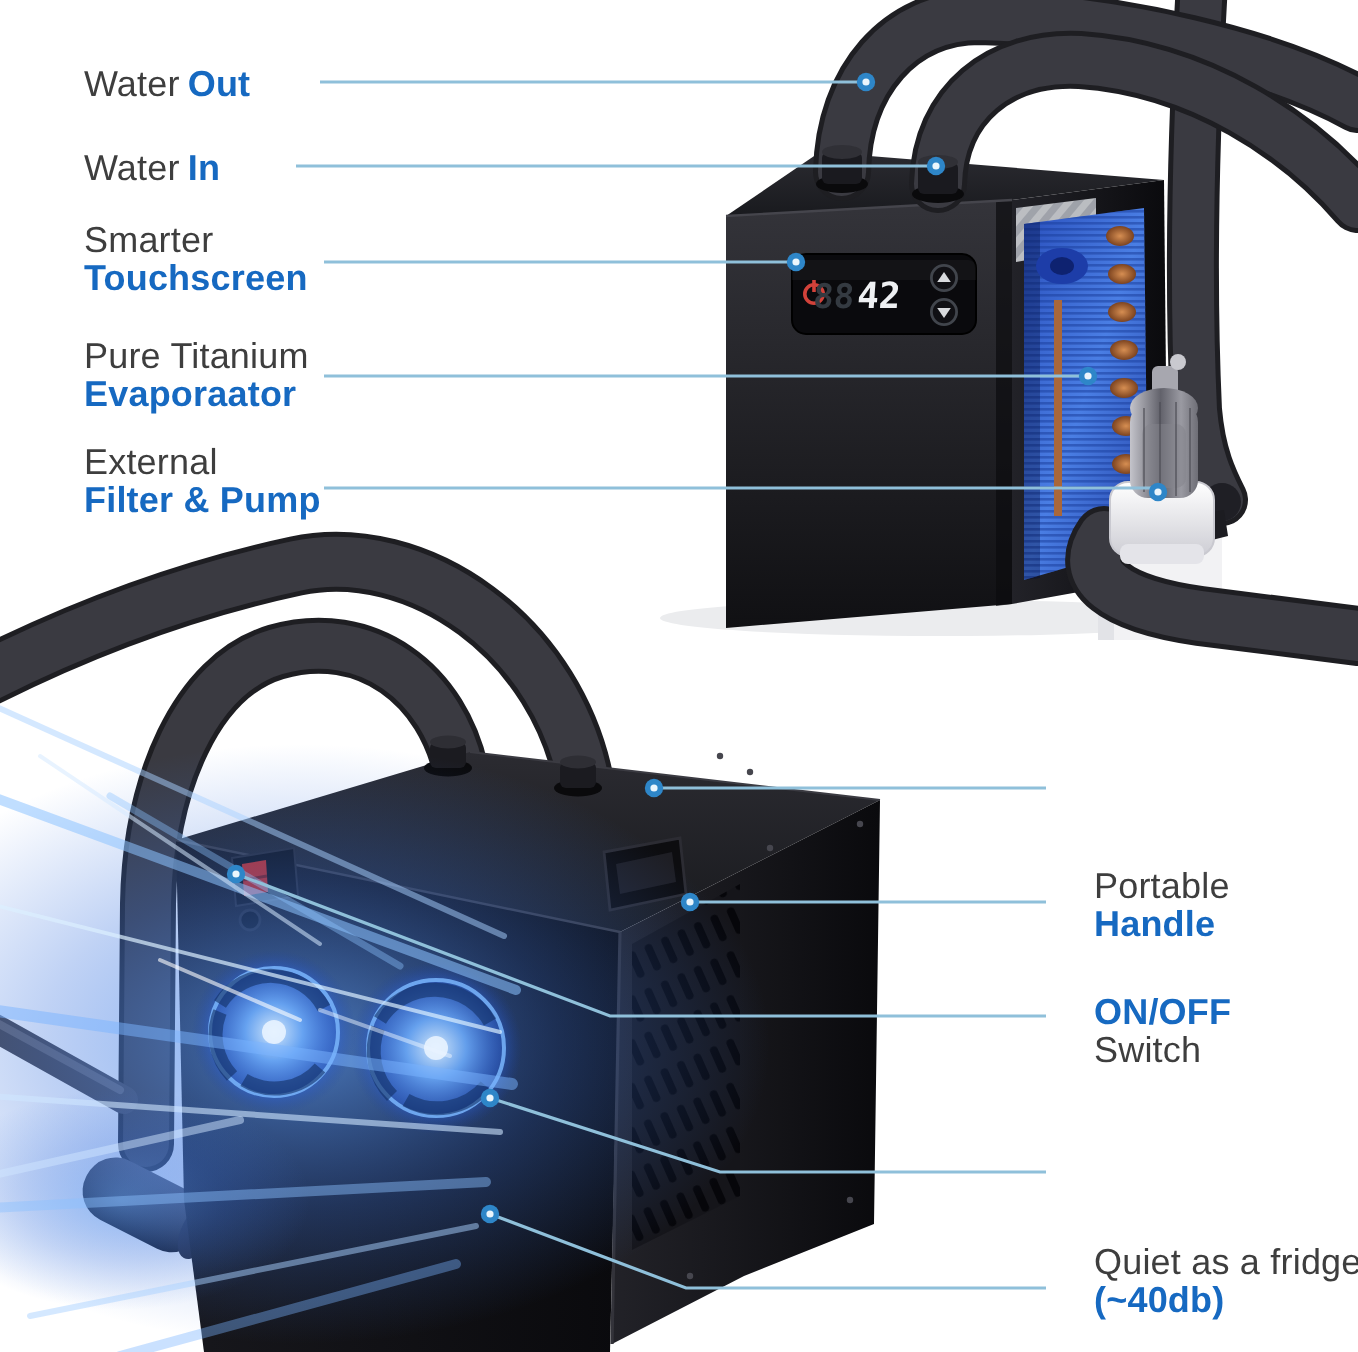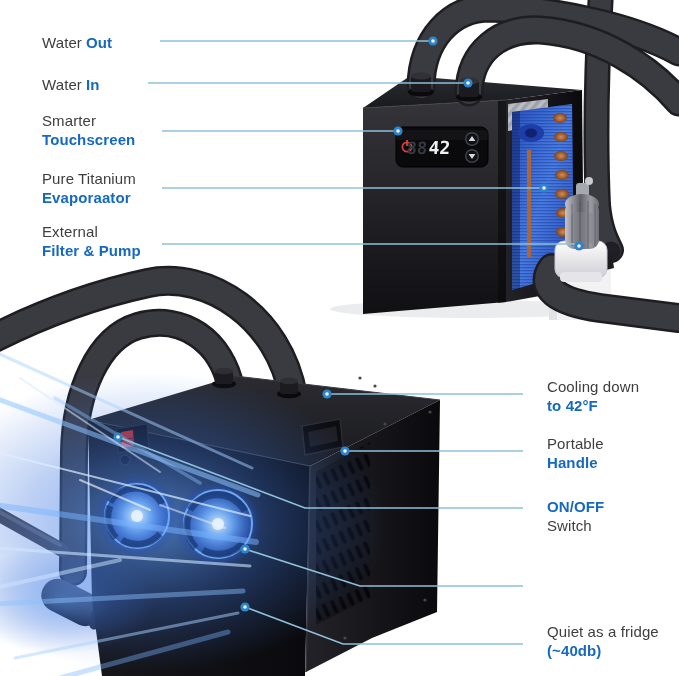--- a/index.html
+++ b/index.html
@@ -2,21 +2,21 @@
 <html><head>
 <meta charset="utf-8">
 <style>
   html,body{margin:0;padding:0;background:#ffffff;}
   .canvas{
     position:relative;width:679px;height:676px;background:#ffffff;overflow:hidden;
     font-family:"Liberation Sans",sans-serif;
   }
   .scene{position:absolute;left:0;top:0;}
   .lbl{
-    position:absolute;font-size:15px;line-height:19px;color:#3e3e3e;
+    position:absolute;font-size:18px;line-height:19px;color:#3e3e3e;
     white-space:nowrap;letter-spacing:.1px;
   }
   .lbl span{display:inline;}
   .lbl.stack span{display:block;}
   .lbl .d{color:#3e3e3e;font-weight:400;}
   .lbl .b{color:#1669c1;font-weight:700;}
   .lbl.inline .d{margin-right:4px;}
 </style>
 </head>
 <body>
@@ -337,24 +337,20 @@
 </div>
 <div class="lbl stack" style="left:42px;top:111px">
   <span class="d">Smarter</span>
       <span class="b">Touchscreen</span>
 </div>
 <div class="lbl stack" style="left:42px;top:222px">
   <span class="d">External</span>
       <span class="b">Filter &amp; Pump</span>
 </div>
 
-<div class="lbl stack" style="left:547px;top:377px">
-  <span class="d">Cooling down</span>
-      <span class="b">to 42°F</span>
-</div>
 <div class="lbl stack" style="left:547px;top:434px">
   <span class="d">Portable</span>
       <span class="b">Handle</span>
 </div>
 <div class="lbl stack" style="left:547px;top:497px">
   <span class="b">ON/OFF</span>
       <span class="d">Switch</span>
 </div>
 <div class="lbl stack" style="left:547px;top:622px">
   <span class="d">Quiet as a fridge</span>

